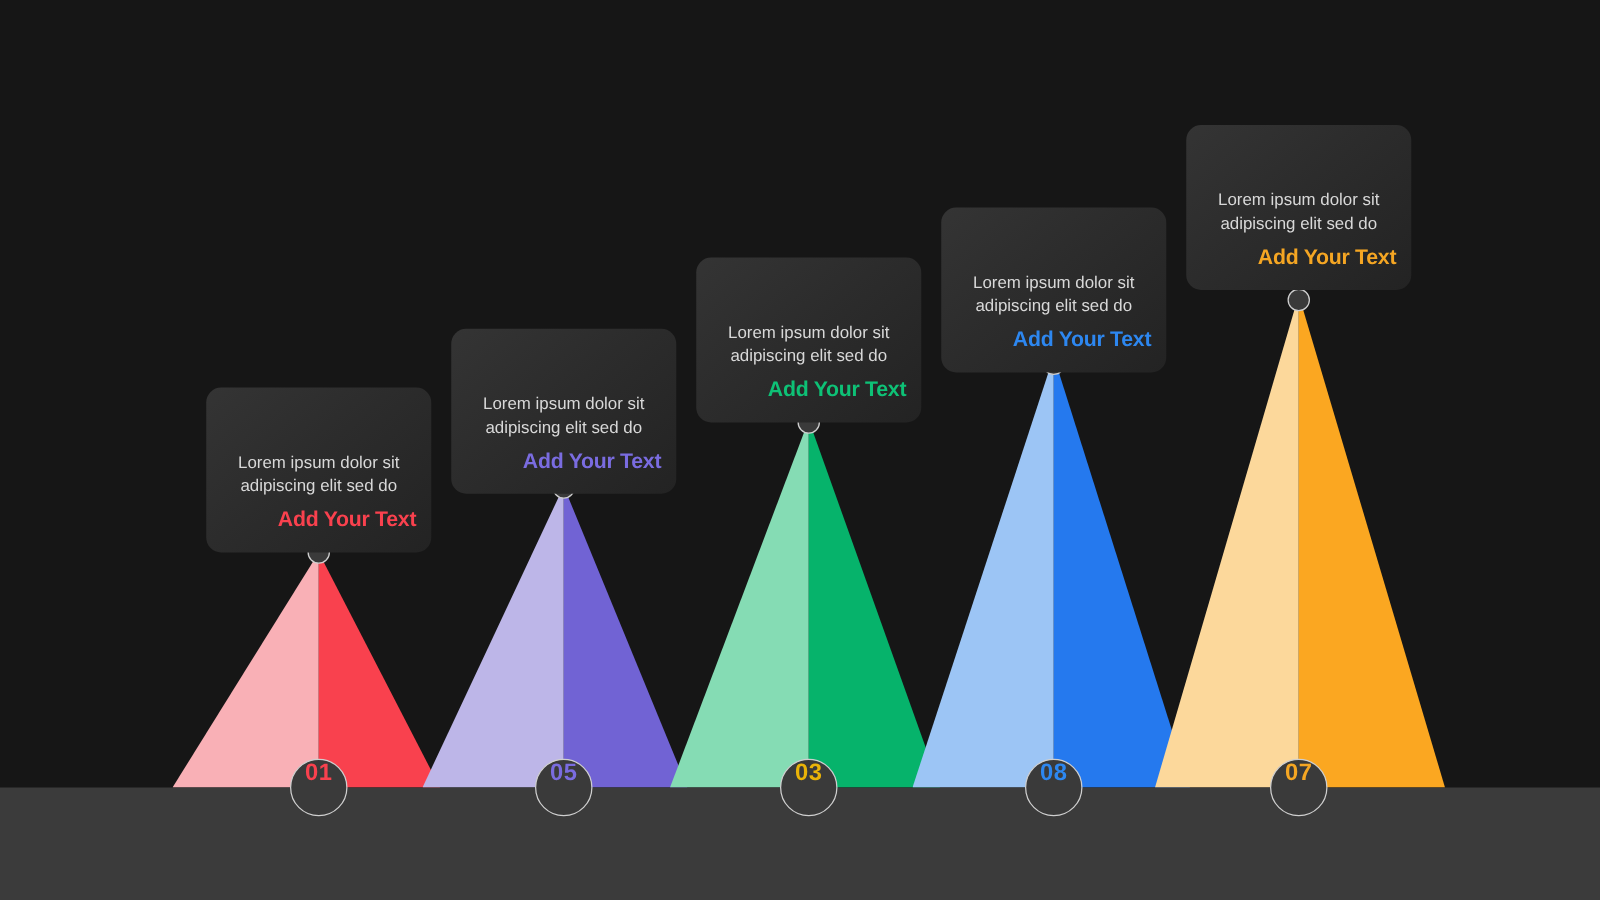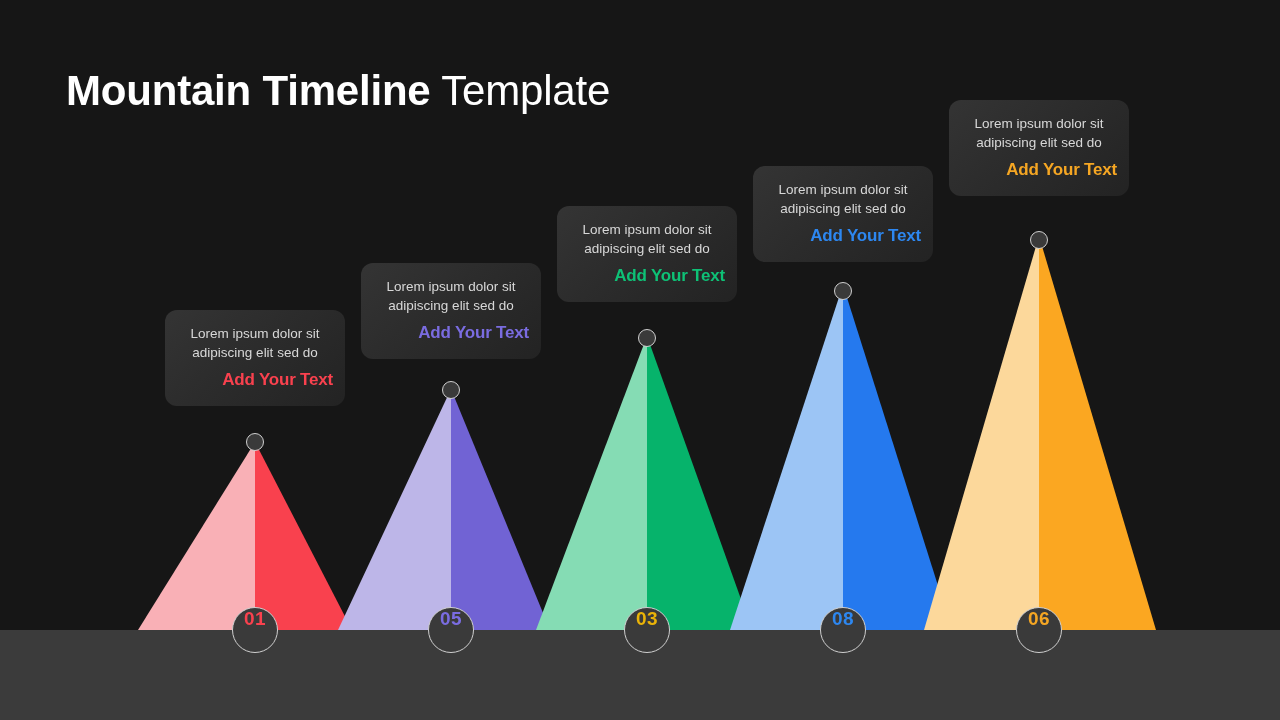--- a/index.html
+++ b/index.html
@@ -87,38 +87,35 @@
     background: linear-gradient(140deg, #343434 0%, #2c2c2c 45%, #232323 100%);
     padding: 14px 12px 16px 12px;
     box-sizing: border-box;
     text-align: center;
   }
   .card-body {
     font-size: 13.5px;
     line-height: 19px;
     color: #d8d8d8;
     font-weight: normal;
+    margin-top: 36px;
   }
   .card-cta {
     margin-top: 8px;
     font-size: 17px;
     font-weight: bold;
     letter-spacing: -0.2px;
     text-align: right;
   }
 </style>
 </head>
 <body>
 
 <div id="slide">
 
-  <div id="title">
-    <span class="strong">Mountain Timeline</span>
-    <span class="light">Template</span>
-  </div>
 
   <div id="ground"></div>
 
   <div class="mountain" style="left:138px; width:214px; height:188px;">
     <svg width="214" height="188" viewBox="0 0 214 188">
       <polygon points="117,0 117,188 0,188" fill="#f9b0b6"></polygon>
       <polygon points="117,0 214,188 117,188" fill="#f9414e"></polygon>
     </svg>
   </div>
   <div class="peak" style="left:255px; top:442px;"></div>
@@ -161,21 +158,21 @@
   <div class="num-badge" style="left:451px; top:630px; color:#7a6ce0;">
     <span>05</span>
   </div>
   <div class="num-badge" style="left:647px; top:630px; color:#eab308;">
     <span>03</span>
   </div>
   <div class="num-badge" style="left:843px; top:630px; color:#2d87f0;">
     <span>08</span>
   </div>
   <div class="num-badge" style="left:1039px; top:630px; color:#f5a623;">
-    <span>06</span>
+    <span>07</span>
   </div>
 
   <div class="card" style="left:165px; top:310px;">
     <div class="card-body">
       <div>Lorem ipsum dolor sit</div>
       <div>adipiscing elit sed do</div>
     </div>
     <div class="card-cta" style="color:#f9414e;">Add Your Text</div>
   </div>
 

